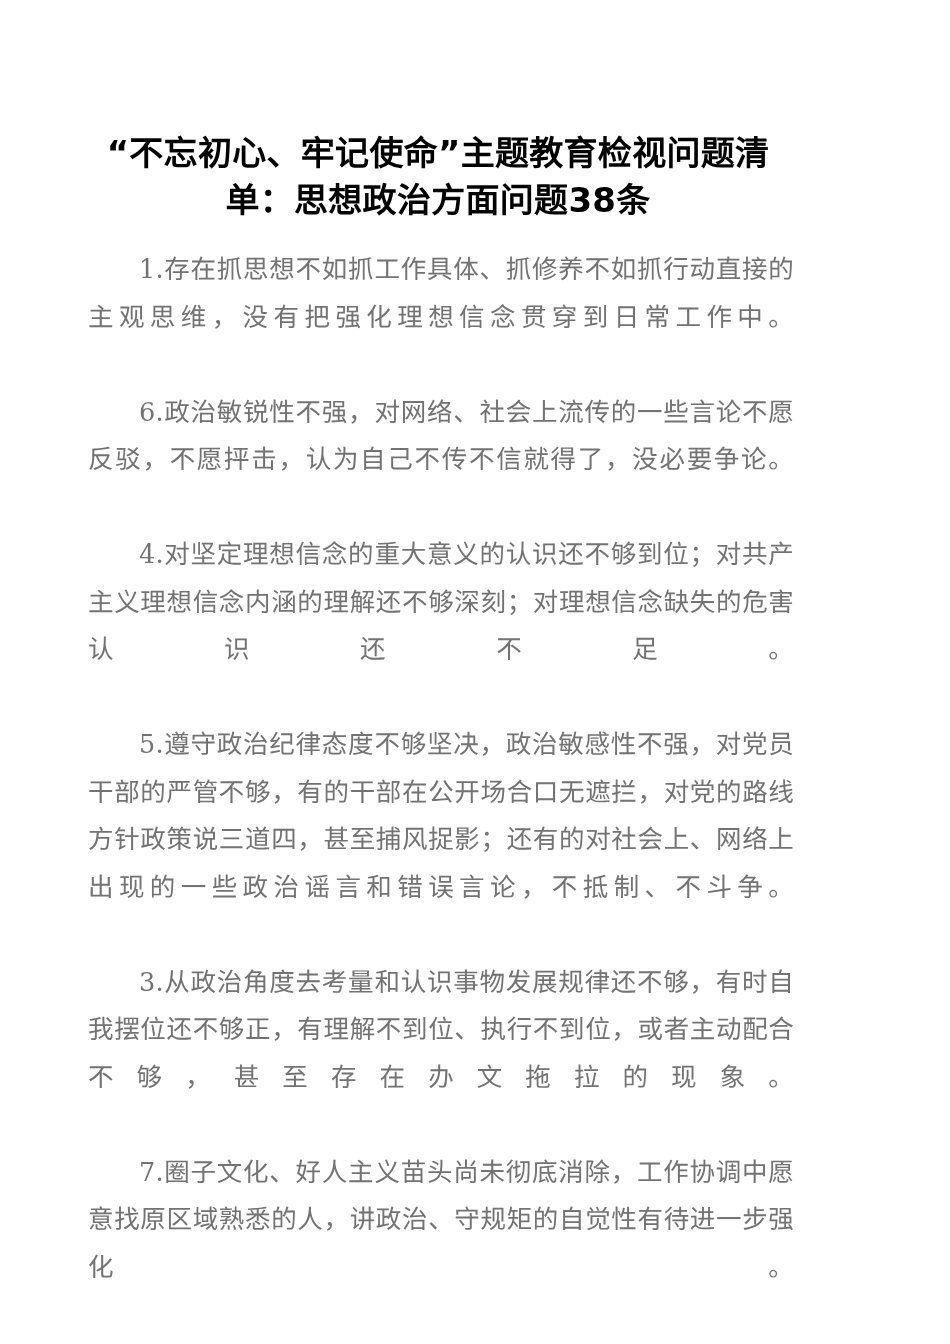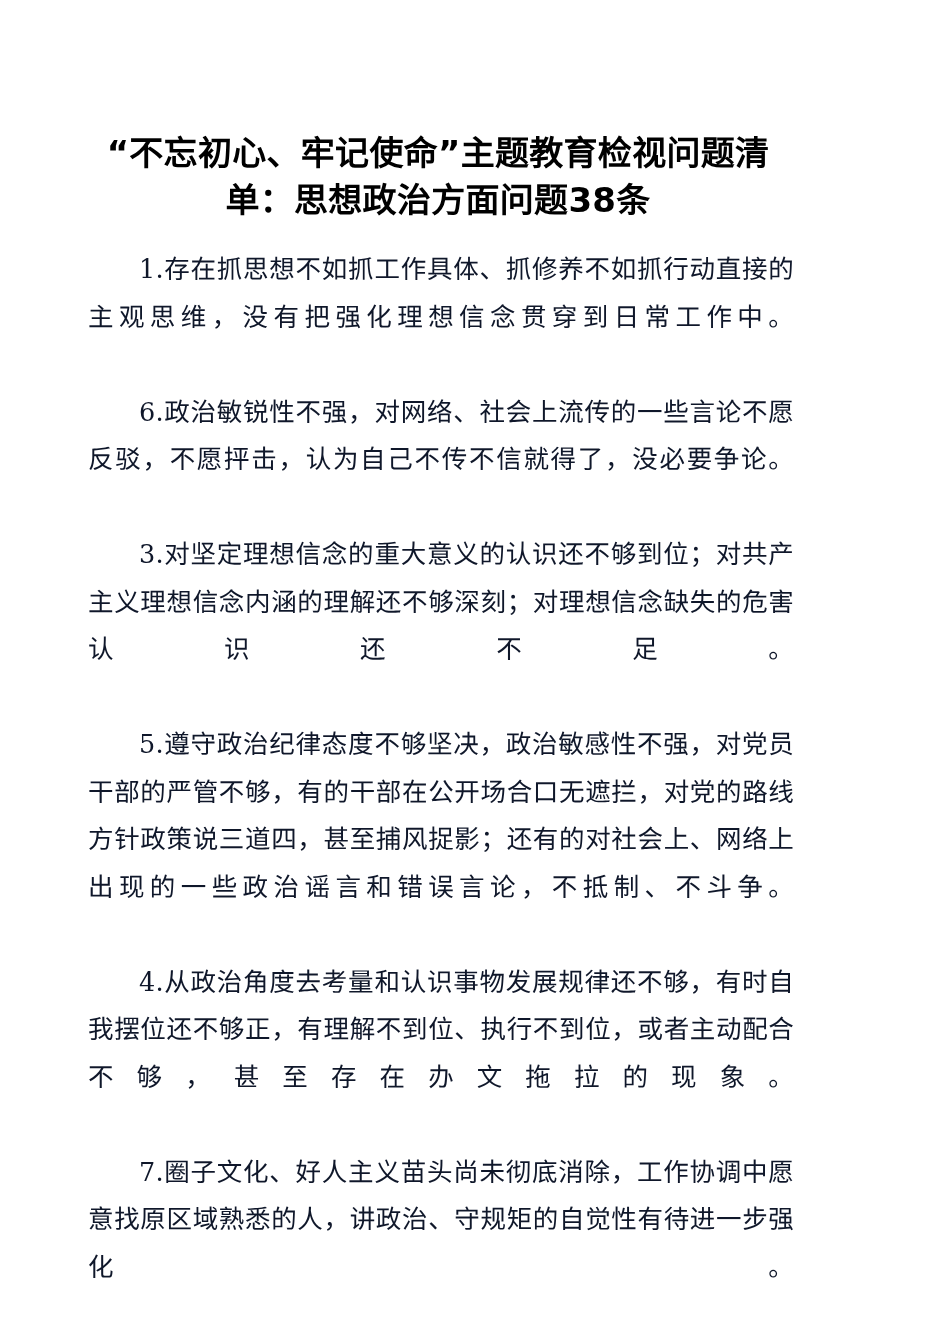--- a/index.html
+++ b/index.html
@@ -53,21 +53,21 @@
   .para {
     margin: 0;
     padding: 0;
     font-family: "DejaVu Serif", "Liberation Serif", serif;
     font-size: 25.5px;
     line-height: 47.5px;
     text-align: justify;
     text-justify: inter-ideograph;
     text-indent: 2em;
     letter-spacing: 0.2px;
-    color: #0f172a;
+    color: #737373;
     word-break: break-all;
     font-weight: 400;
   }
 
   
   .para::after {
     content: "";
     display: inline-block;
     width: 100%;
   }
@@ -76,20 +76,20 @@
 <body>
 
 <div class="page">
 
   <h1 class="doc-title">“不忘初心、牢记使命”主题教育检视问题清单：思想政治方面问题38条</h1>
 
   <div class="doc-body">
 
     <p class="para">1.存在抓思想不如抓工作具体、抓修养不如抓行动直接的主观思维，没有把强化理想信念贯穿到日常工作中。</p>
     <p class="para">6.政治敏锐性不强，对网络、社会上流传的一些言论不愿反驳，不愿抨击，认为自己不传不信就得了，没必要争论。</p>
-    <p class="para">3.对坚定理想信念的重大意义的认识还不够到位；对共产主义理想信念内涵的理解还不够深刻；对理想信念缺失的危害认识还不足。</p>
+    <p class="para">4.对坚定理想信念的重大意义的认识还不够到位；对共产主义理想信念内涵的理解还不够深刻；对理想信念缺失的危害认识还不足。</p>
     <p class="para">5.遵守政治纪律态度不够坚决，政治敏感性不强，对党员干部的严管不够，有的干部在公开场合口无遮拦，对党的路线方针政策说三道四，甚至捕风捉影；还有的对社会上、网络上出现的一些政治谣言和错误言论，不抵制、不斗争。</p>
-    <p class="para">4.从政治角度去考量和认识事物发展规律还不够，有时自我摆位还不够正，有理解不到位、执行不到位，或者主动配合不够，甚至存在办文拖拉的现象。</p>
+    <p class="para">3.从政治角度去考量和认识事物发展规律还不够，有时自我摆位还不够正，有理解不到位、执行不到位，或者主动配合不够，甚至存在办文拖拉的现象。</p>
     <p class="para">7.圈子文化、好人主义苗头尚未彻底消除，工作协调中愿意找原区域熟悉的人，讲政治、守规矩的自觉性有待进一步强化。</p>
 
   </div>
 
 </div>
 
 </body></html>

